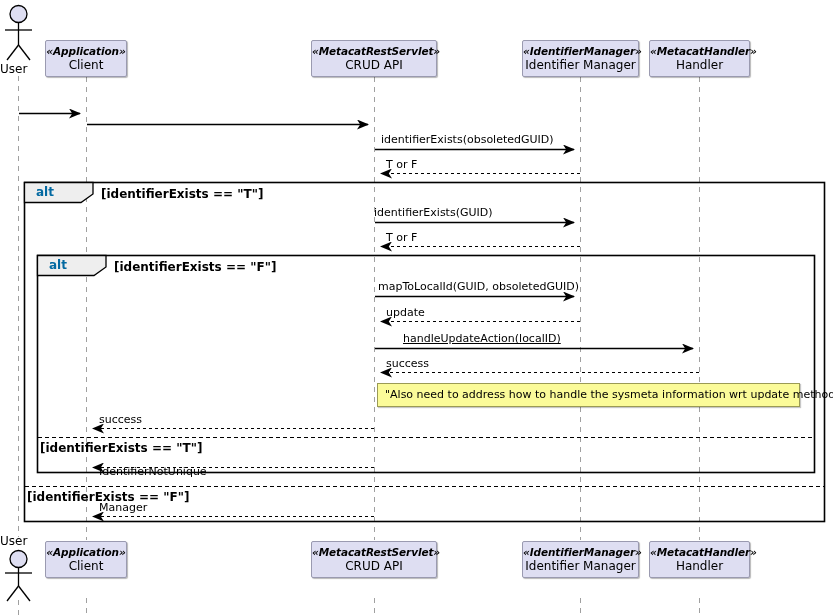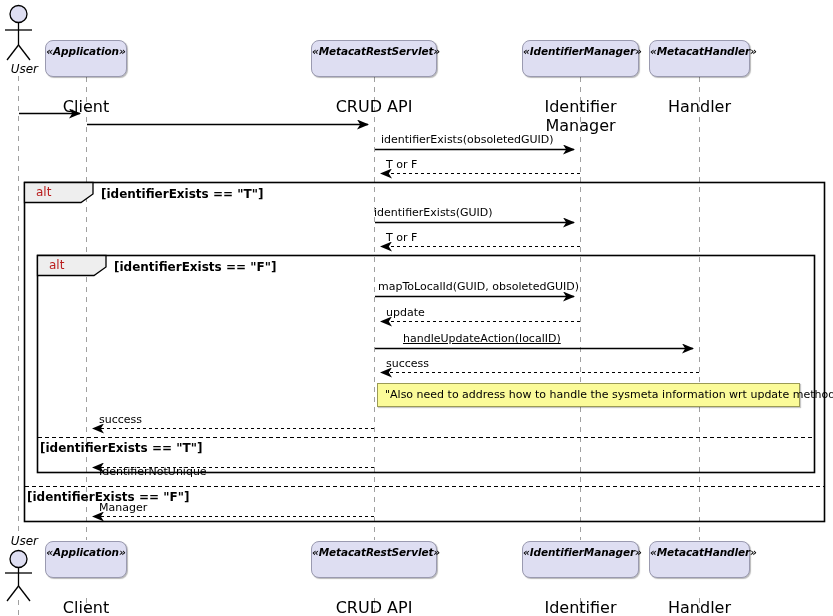--- a/index.html
+++ b/index.html
@@ -25,55 +25,53 @@
     top: 0;
     width: 833px;
     height: 616px;
   }
   
   .participant {
     position: absolute;
     box-sizing: border-box;
     background: #DEDEF2;
     border: 1px solid #9a9ab0;
-    border-radius: 8px;
+    border-radius: 2px;
     text-align: center;
     line-height: 1.18;
     padding-top: 4px;
     color: #000000;
     box-shadow: 1px 1px 1px rgba(0,0,0,0.28);
   }
   .participant .stereo {
     display: block;
     font-style: italic;
     font-weight: bold;
     font-size: 10.5px;
     letter-spacing: -0.1px;
   }
   .participant .pname {
     display: block;
-    font-size: 16px;
+    font-size: 12px;
     padding-top: 1px;
-    margin-top: 40px;
   }
   
   .actor-label {
     position: absolute;
     font-size: 12px;
     color: #000;
-    text-align: right;
-    white-space: nowrap;
-    font-style: italic;
+    text-align: left;
+    white-space: nowrap;
   }
   
   .frame-tag {
     position: absolute;
     font-size: 12px;
-    font-weight: normal;
-    color: #b91c1c;
+    font-weight: bold;
+    color: #0369a1;
     padding-left: 11px;
     box-sizing: border-box;
     line-height: 19px;
     background: #EEEEEE;
     white-space: nowrap;
   }
   .frame-guard {
     position: absolute;
     font-size: 12px;
     font-weight: bold;

